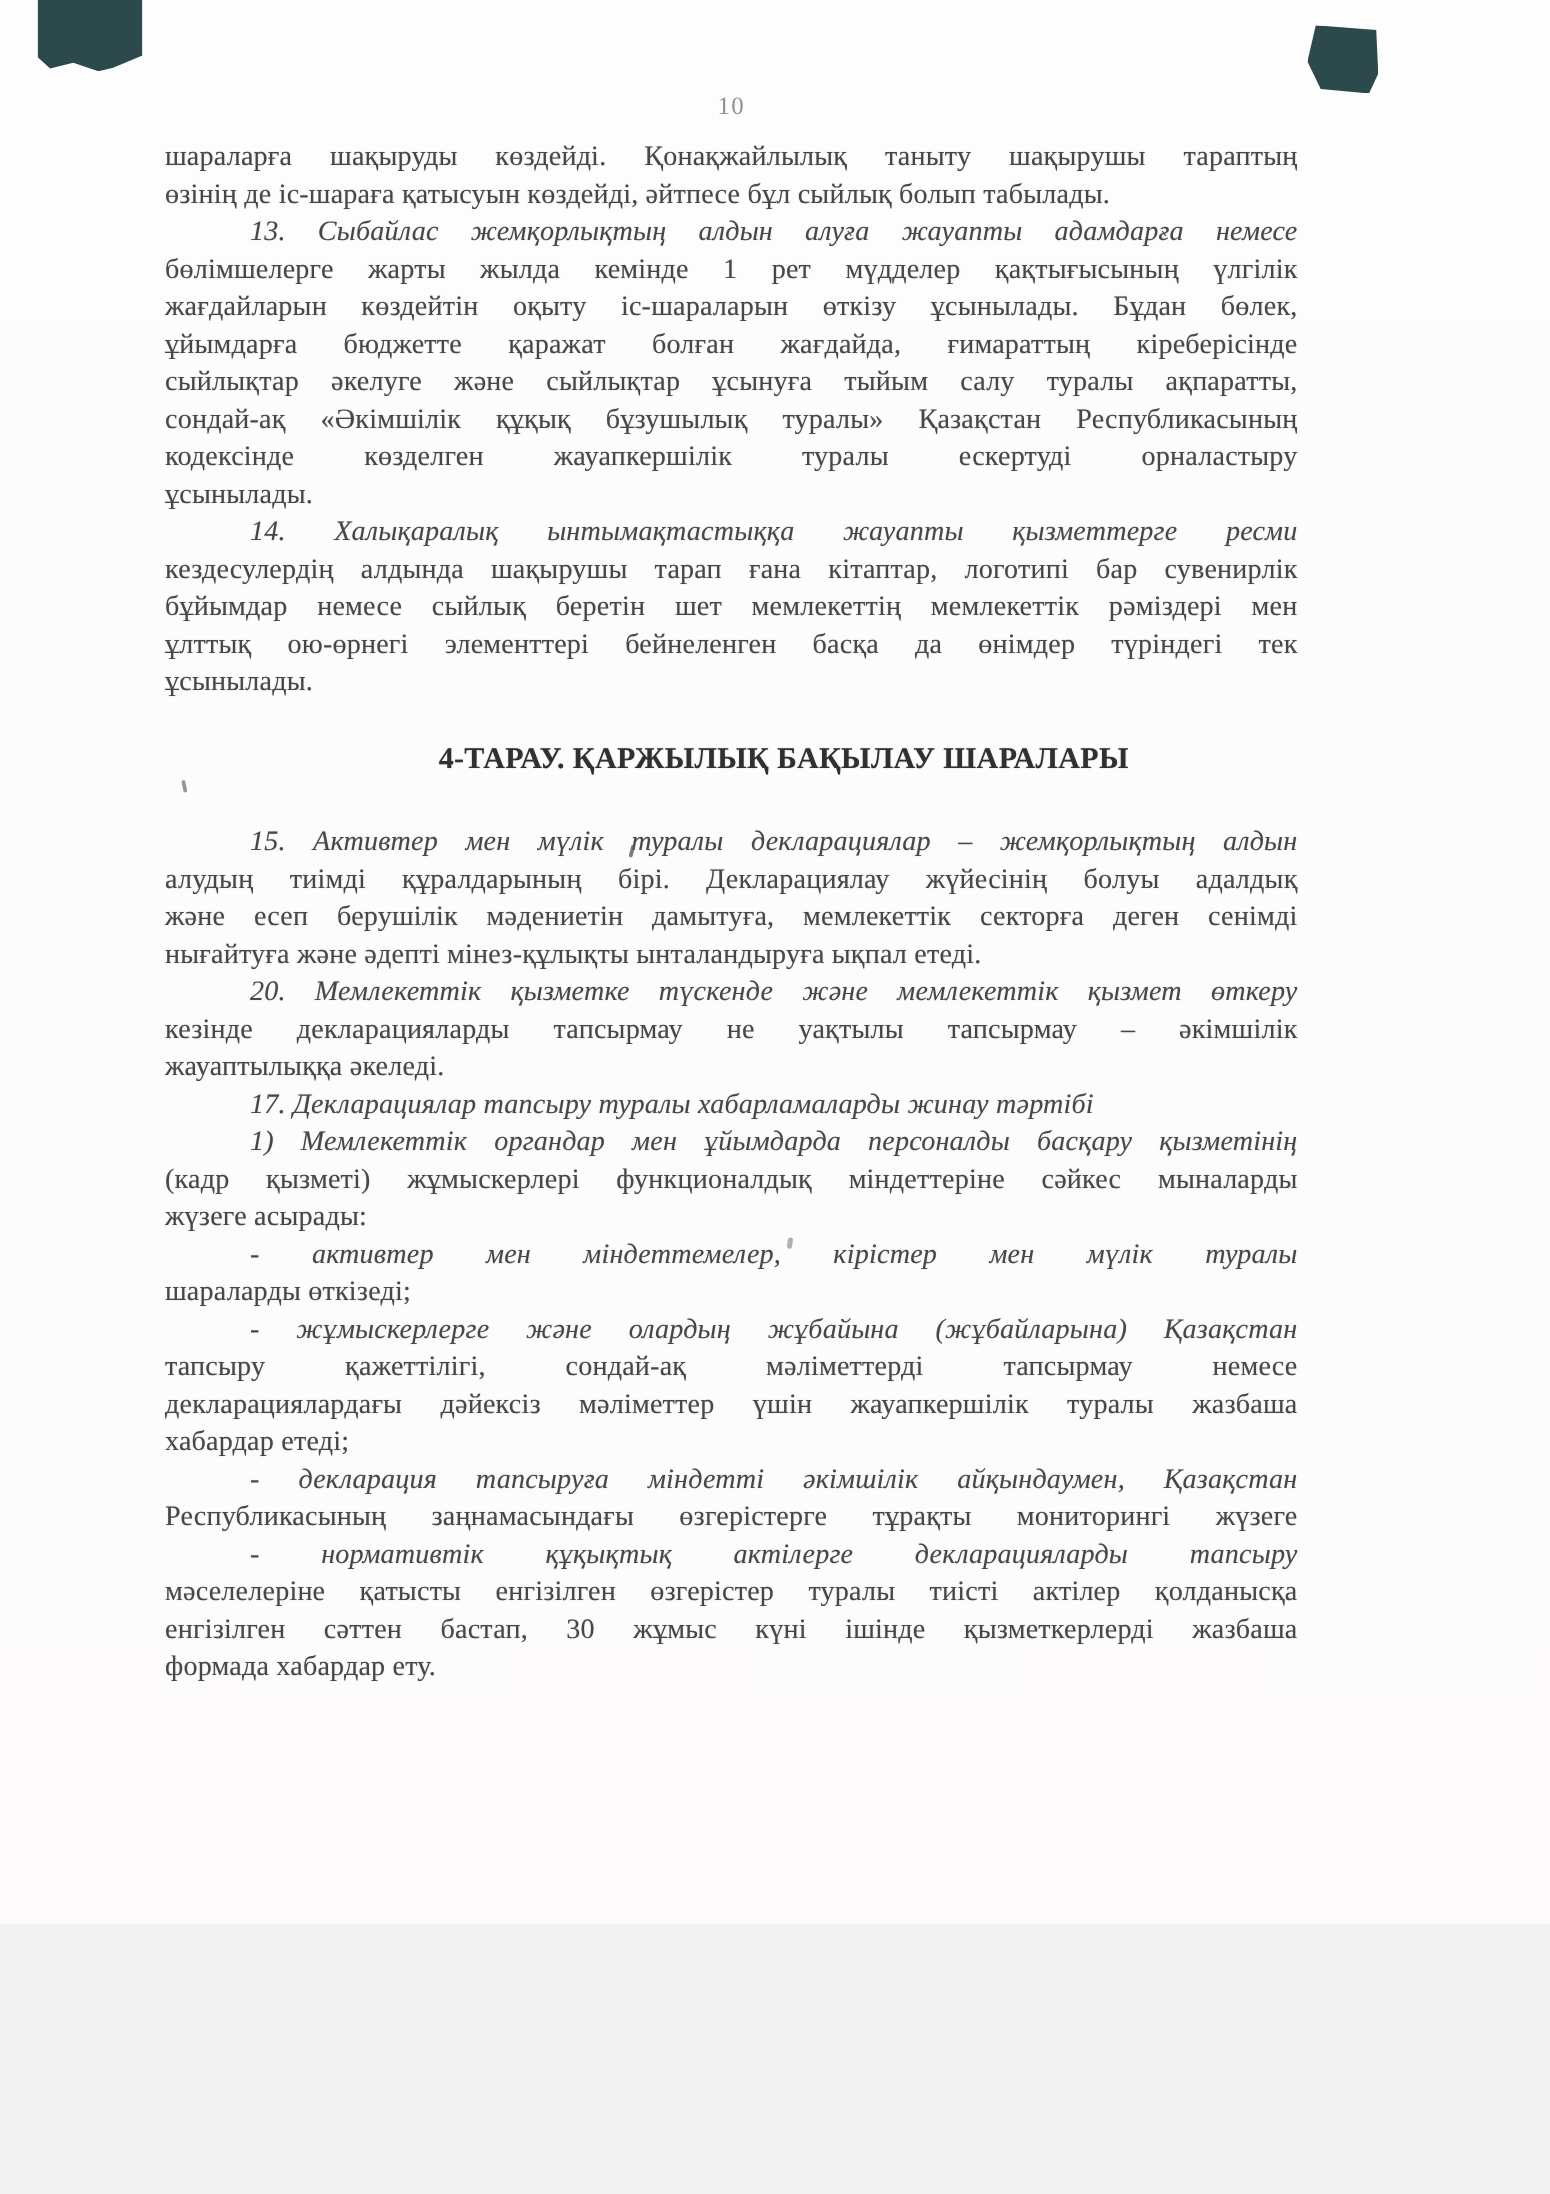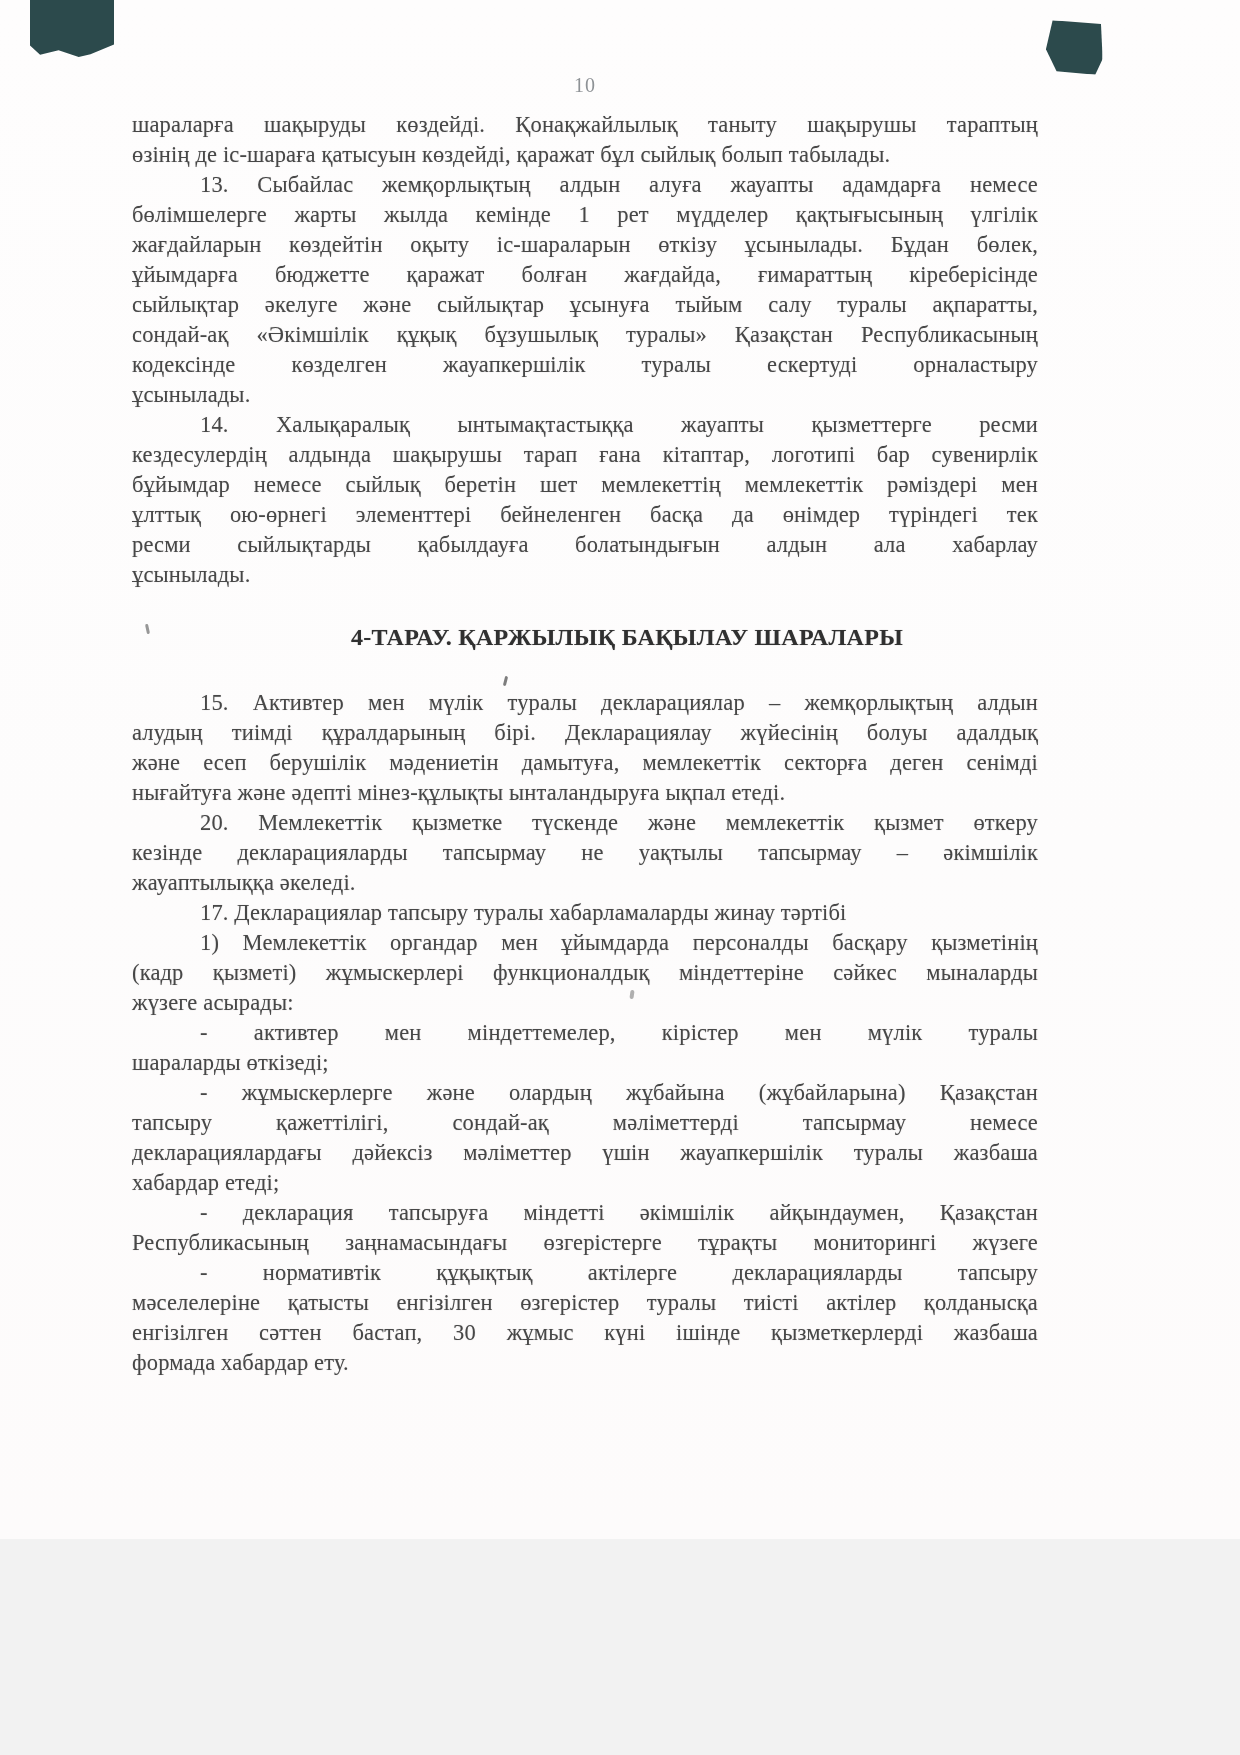--- a/index.html
+++ b/index.html
@@ -26,21 +26,21 @@
     color:var(--text-color,#474747);
     letter-spacing:0.15px;
     text-shadow:0 0 1px rgba(95,95,95,0.35);
   }
   .line{
     text-align:justify;
     text-align-last:justify;
     white-space:normal;
   }
   .line.last{ text-align-last:left; }
-  .line.first{ text-indent:68px; }
+  .line.first{ text-indent:68px;font-style:italic; }
   .heading{
     margin-top:32px;margin-bottom:36px;
     padding-left:84px;
     text-align:center;
     font-weight:bold;
     font-size:24px;
     color:#303030;
     letter-spacing:0.3px;
     text-shadow:0 0 1px rgba(60,60,60,0.4);
   }
@@ -73,34 +73,33 @@
   .speck.s3{ left:630px;top:990px;width:4px;height:9px;transform:rotate(8deg);opacity:.6; }
 </style>
 </head>
 <body>
 
 <div class="page">
   <div class="page-number">10</div>
 
   <div class="text-column" id="text-column">
       <div class="line">шараларға шақыруды көздейді. Қонақжайлылық таныту шақырушы тараптың</div>
-      <div class="line last">өзінің де іс-шараға қатысуын көздейді, қаражат бұл сыйлық болып табылады.</div>
+      <div class="line last">өзінің де іс-шараға қатысуын көздейді, әйтпесе бұл сыйлық болып табылады.</div>
       <div class="line first">13. Сыбайлас жемқорлықтың алдын алуға жауапты адамдарға немесе</div>
       <div class="line">бөлімшелерге жарты жылда кемінде 1 рет мүдделер қақтығысының үлгілік</div>
       <div class="line">жағдайларын көздейтін оқыту іс-шараларын өткізу ұсынылады. Бұдан бөлек,</div>
       <div class="line">ұйымдарға бюджетте қаражат болған жағдайда, ғимараттың кіреберісінде</div>
       <div class="line">сыйлықтар әкелуге және сыйлықтар ұсынуға тыйым салу туралы ақпаратты,</div>
       <div class="line">сондай-ақ «Әкімшілік құқық бұзушылық туралы» Қазақстан Республикасының</div>
       <div class="line">кодексінде көзделген жауапкершілік туралы ескертуді орналастыру</div>
       <div class="line last">ұсынылады.</div>
       <div class="line first">14. Халықаралық ынтымақтастыққа жауапты қызметтерге ресми</div>
       <div class="line">кездесулердің алдында шақырушы тарап ғана кітаптар, логотипі бар сувенирлік</div>
       <div class="line">бұйымдар немесе сыйлық беретін шет мемлекеттің мемлекеттік рәміздері мен</div>
       <div class="line">ұлттық ою-өрнегі элементтері бейнеленген басқа да өнімдер түріндегі тек</div>
-      <div class="line">ресми сыйлықтарды қабылдауға болатындығын алдын ала хабарлау</div>
       <div class="line last">ұсынылады.</div>
       <div class="heading">4-ТАРАУ. ҚАРЖЫЛЫҚ БАҚЫЛАУ ШАРАЛАРЫ</div>
       <div class="line first">15. Активтер мен мүлік туралы декларациялар – жемқорлықтың алдын</div>
       <div class="line">алудың тиімді құралдарының бірі. Декларациялау жүйесінің болуы адалдық</div>
       <div class="line">және есеп берушілік мәдениетін дамытуға, мемлекеттік секторға деген сенімді</div>
       <div class="line last">нығайтуға және әдепті мінез-құлықты ынталандыруға ықпал етеді.</div>
       <div class="line first">20. Мемлекеттік қызметке түскенде және мемлекеттік қызмет өткеру</div>
       <div class="line">кезінде декларацияларды тапсырмау не уақтылы тапсырмау – әкімшілік</div>
       <div class="line last">жауаптылыққа әкеледі.</div>
       <div class="line first last">17. Декларациялар тапсыру туралы хабарламаларды жинау тәртібі</div>

